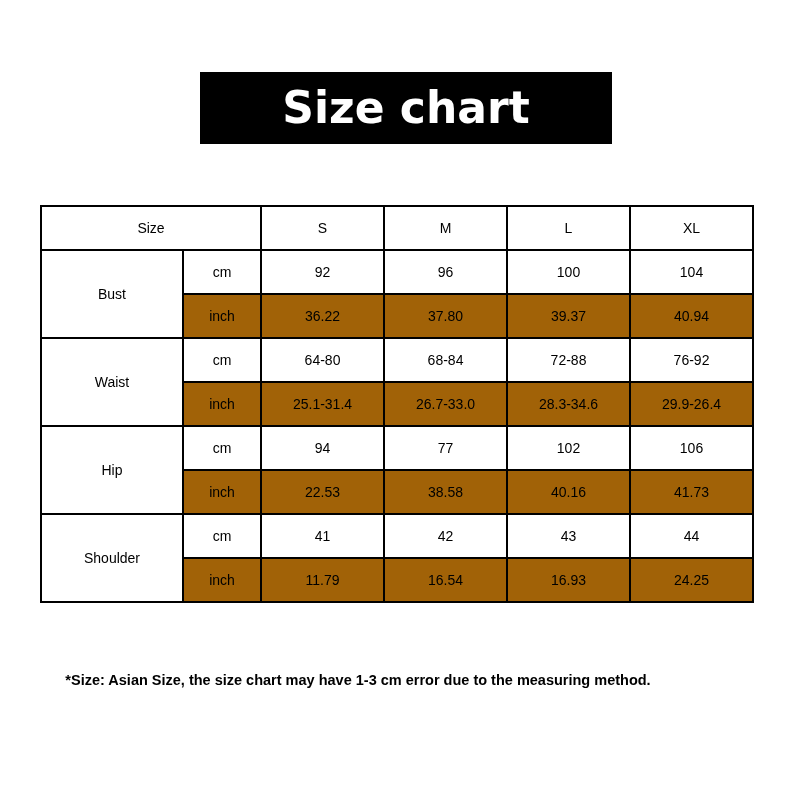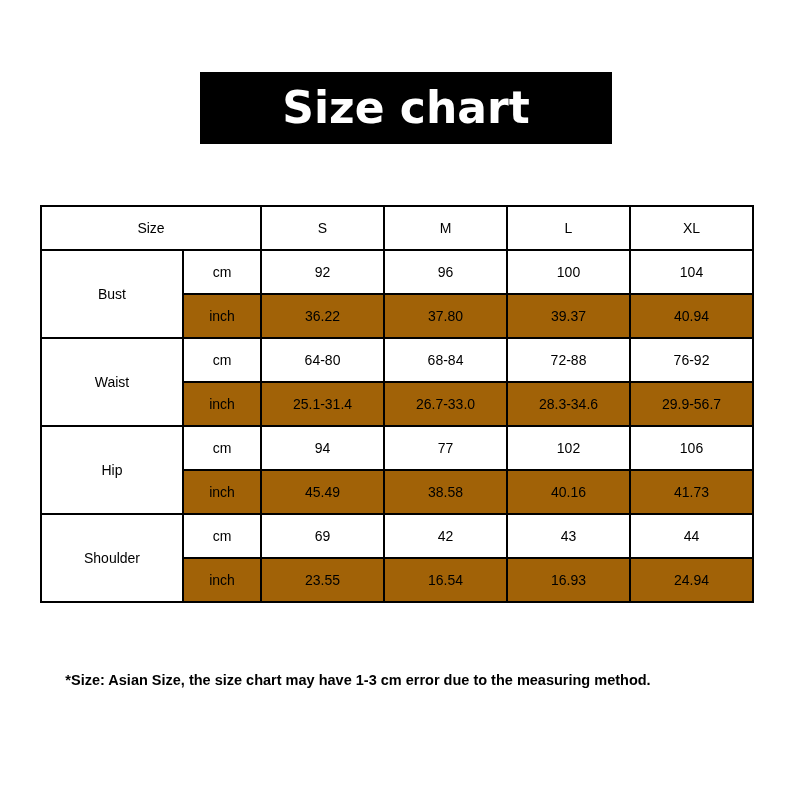--- a/index.html
+++ b/index.html
@@ -153,53 +153,53 @@
           <td class="val-cell">64-80</td>
           <td class="val-cell">68-84</td>
           <td class="val-cell">72-88</td>
           <td class="val-cell">76-92</td>
         </tr>
         <tr>
           <td class="unit-cell green">inch</td>
           <td class="val-cell green">25.1-31.4</td>
           <td class="val-cell green">26.7-33.0</td>
           <td class="val-cell green">28.3-34.6</td>
-          <td class="val-cell green">29.9-56.7</td>
+          <td class="val-cell green">29.9-26.4</td>
         </tr>
 
         <tr>
           <td class="row-label" rowspan="2">Hip</td>
           <td class="unit-cell">cm</td>
           <td class="val-cell">94</td>
           <td class="val-cell">77</td>
           <td class="val-cell">102</td>
           <td class="val-cell">106</td>
         </tr>
         <tr>
           <td class="unit-cell green">inch</td>
-          <td class="val-cell green">45.49</td>
+          <td class="val-cell green">22.53</td>
           <td class="val-cell green">38.58</td>
           <td class="val-cell green">40.16</td>
           <td class="val-cell green">41.73</td>
         </tr>
 
         <tr>
           <td class="row-label" rowspan="2">Shoulder</td>
           <td class="unit-cell">cm</td>
-          <td class="val-cell">69</td>
+          <td class="val-cell">41</td>
           <td class="val-cell">42</td>
           <td class="val-cell">43</td>
           <td class="val-cell">44</td>
         </tr>
         <tr>
           <td class="unit-cell green">inch</td>
-          <td class="val-cell green">23.55</td>
+          <td class="val-cell green">11.79</td>
           <td class="val-cell green">16.54</td>
           <td class="val-cell green">16.93</td>
-          <td class="val-cell green">24.94</td>
+          <td class="val-cell green">24.25</td>
         </tr>
       </tbody>
     </table>
   </div>
 
   <div class="footnote">*Size: Asian Size, the size chart may have 1-3 cm error due to the measuring method.</div>
 
 </div>
 
 </body></html>

